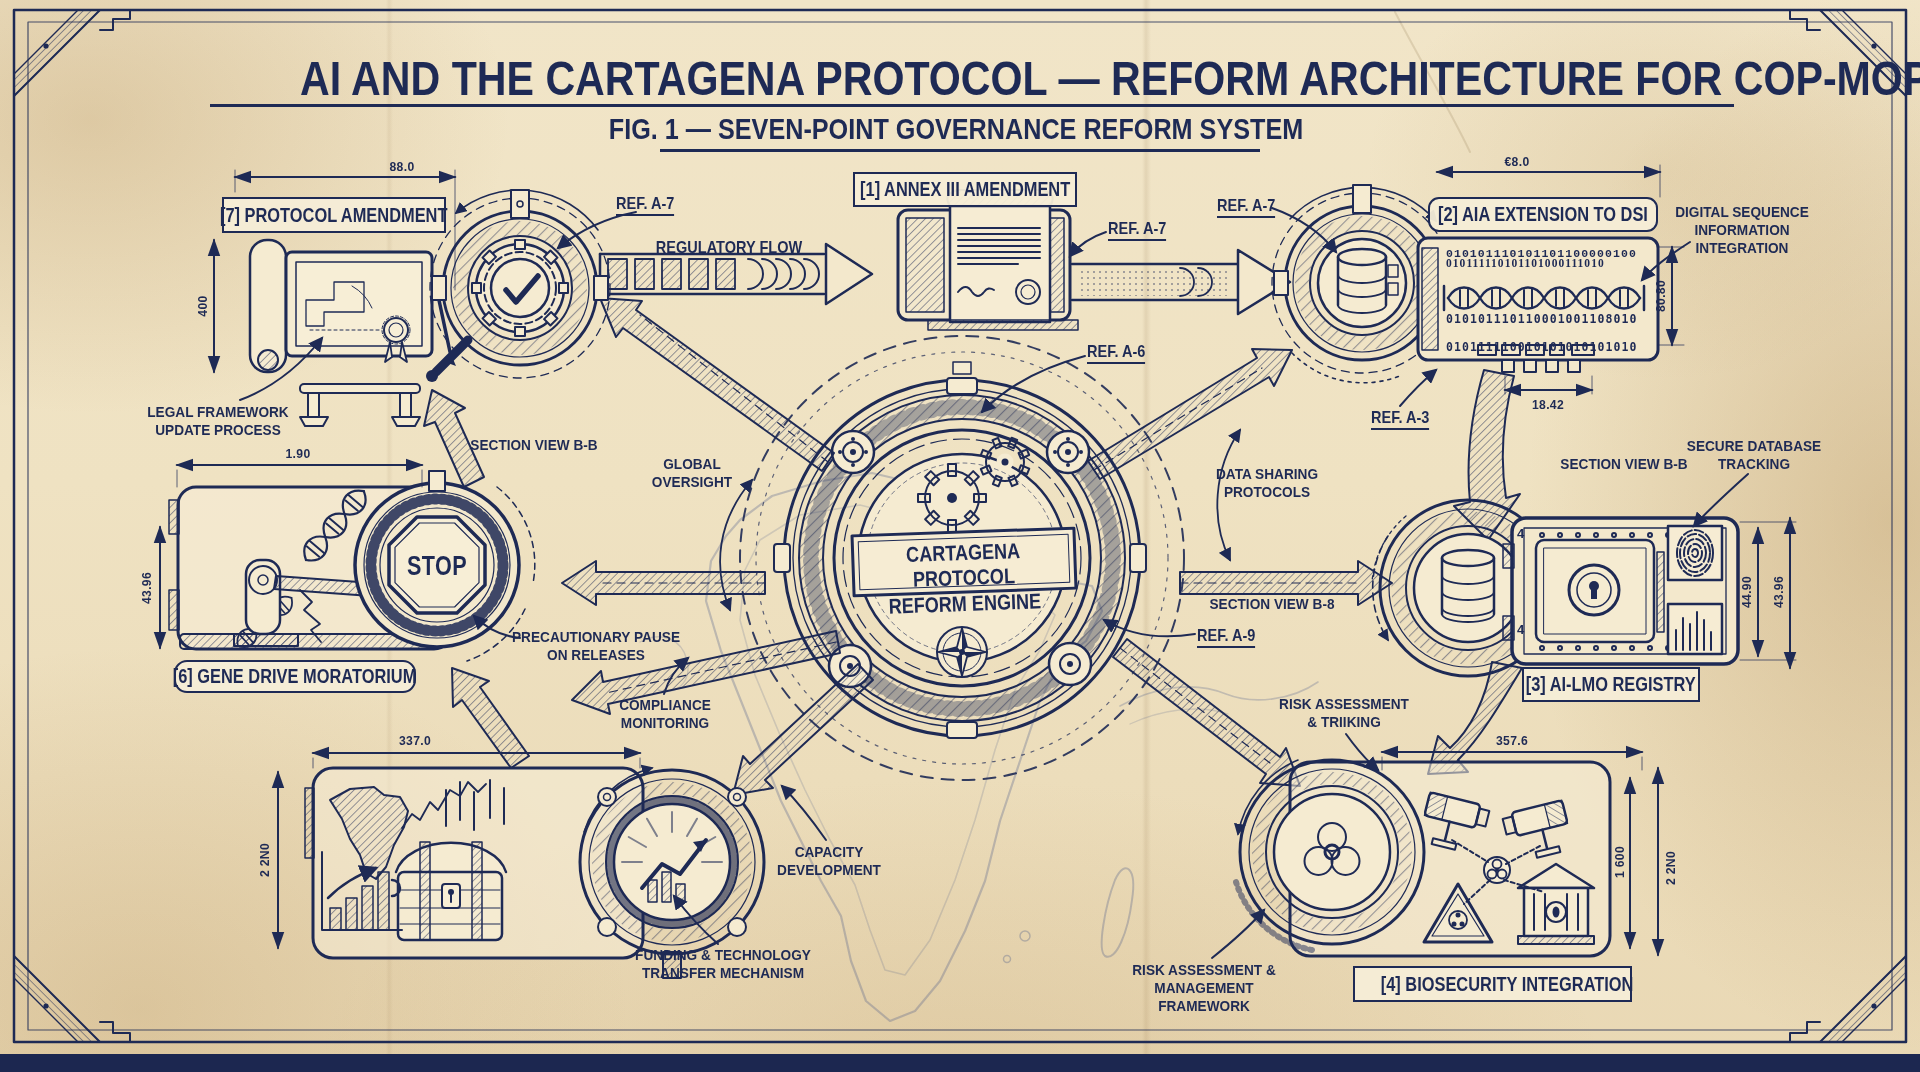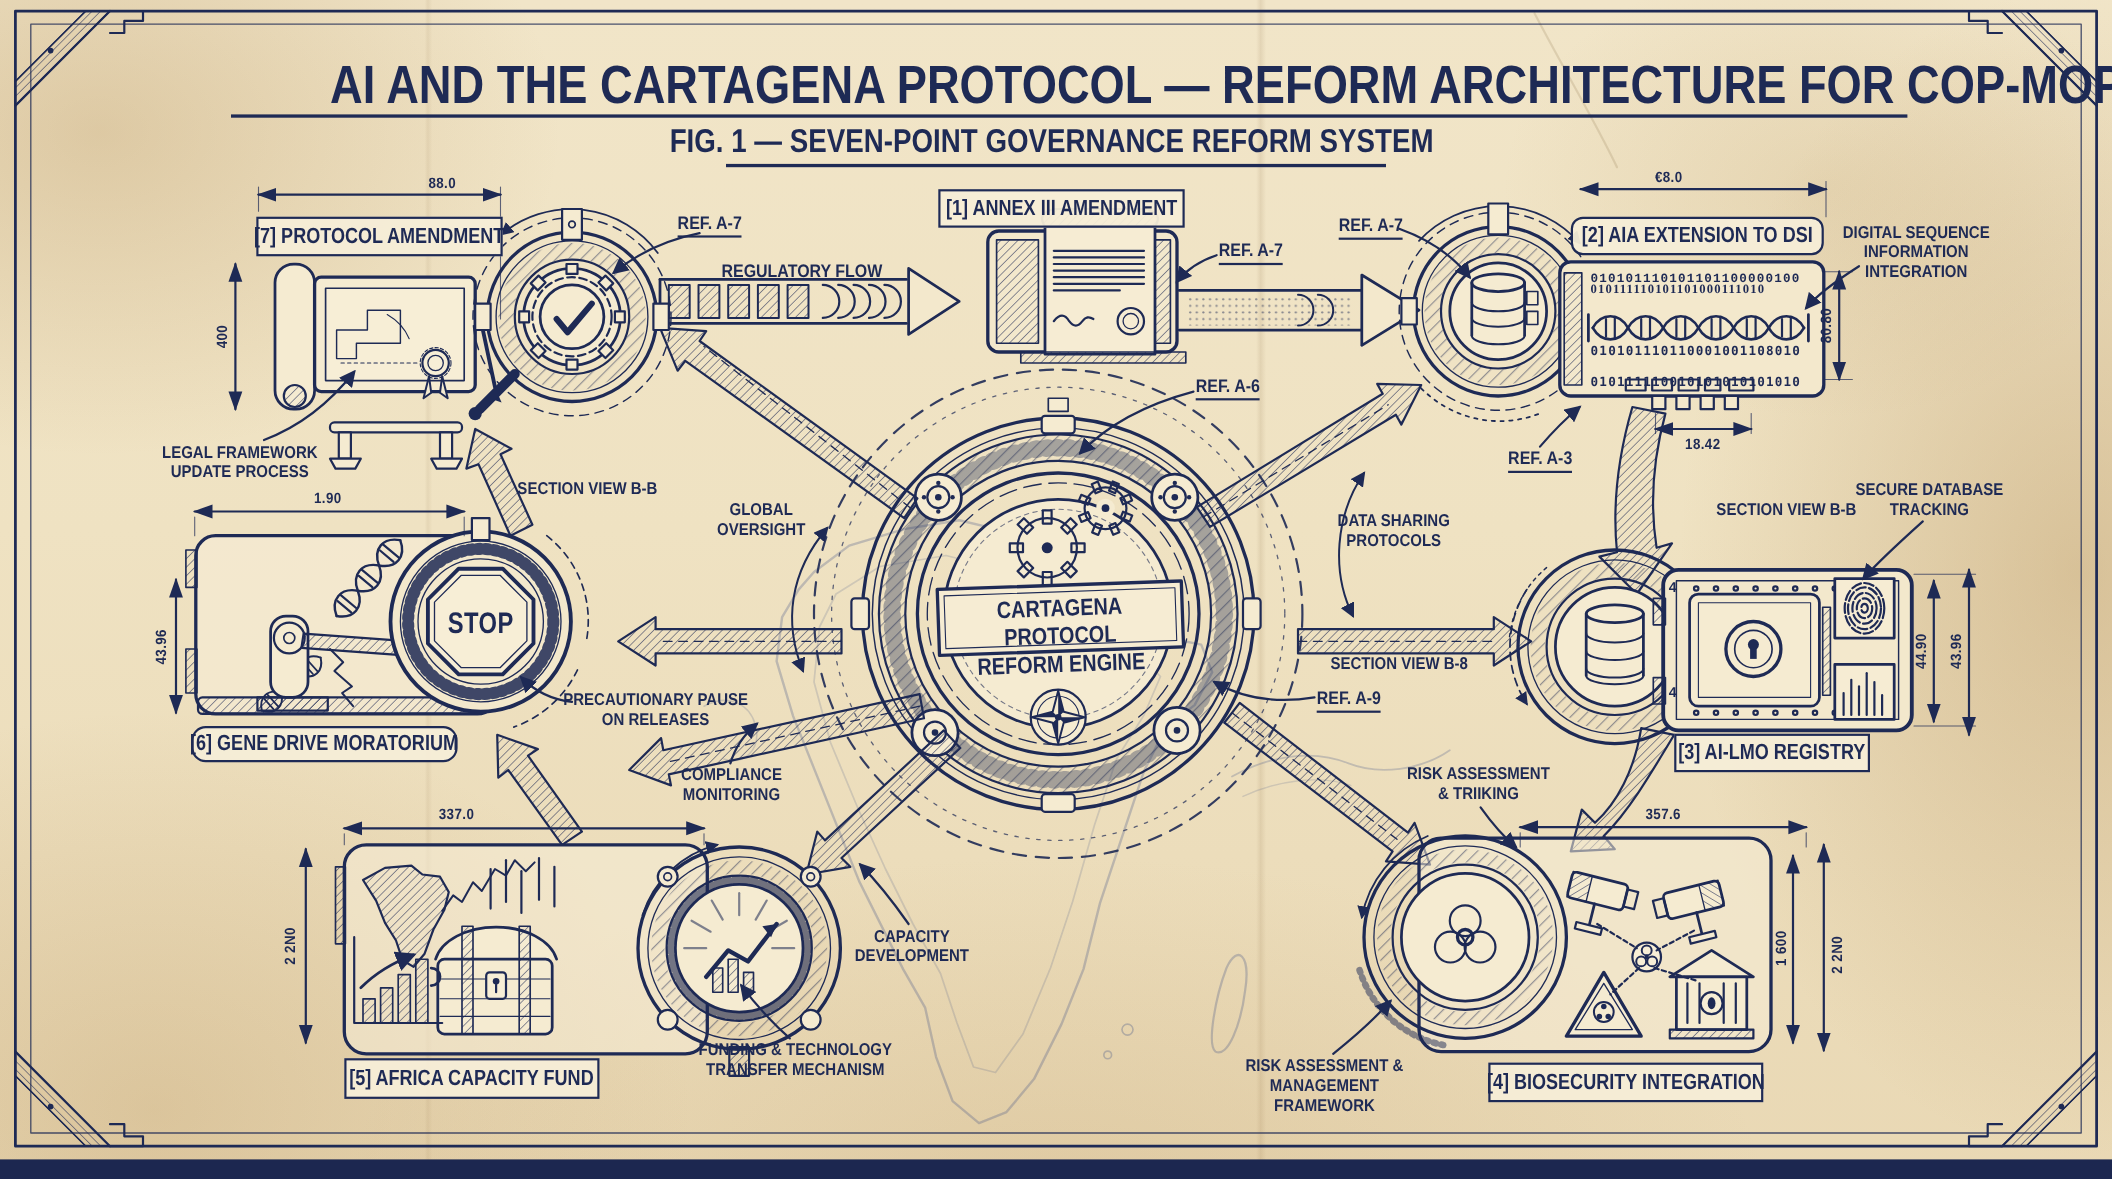--- a/index.html
+++ b/index.html
@@ -650,37 +650,34 @@
     <path d="M752,480 C718,520 712,566 730,610" marker-start="url(#ah)" marker-end="url(#ah)" stroke-width="1.8"></path>
     <path d="M1240,430 C1214,468 1210,520 1230,560" marker-start="url(#ah)" marker-end="url(#ah)" stroke-width="1.8"></path>
   </g>
 </svg>
 
 <div class="txt title cond">AI AND THE CARTAGENA PROTOCOL — REFORM ARCHITECTURE FOR COP-MOP 12</div>
 <div class="rule" style="left:210px;top:104px;width:1524px;height:3px;"></div>
 <div class="txt subtitle cond">FIG. 1 — SEVEN-POINT GOVERNANCE REFORM SYSTEM</div>
 <div class="rule" style="left:660px;top:149px;width:600px;height:2.5px;"></div>
 
-<div class="mlabel" style="left:233px;top:197px;width:220px;height:32px;">
+<div class="mlabel" style="left:222px;top:197px;width:220px;height:32px;">
       <span>[7] PROTOCOL AMENDMENT</span>
     </div>
 <div class="mlabel" style="left:853px;top:172px;width:220px;height:31px;">
       <span>[1] ANNEX III AMENDMENT</span>
     </div>
 <div class="mlabel" style="left:1428px;top:197px;width:226px;height:31px;border-radius:11px;">
       <span>[2] AIA EXTENSION TO DSI</span>
     </div>
 <div class="mlabel" style="left:1522px;top:667px;width:174px;height:31px;">
       <span>[3] AI-LMO REGISTRY</span>
     </div>
-<div class="mlabel" style="left:1353px;top:966px;width:246px;height:32px;">
+<div class="mlabel" style="left:1353px;top:966px;width:246px;height:32px;padding-left:29px;">
       <span>[4] BIOSECURITY INTEGRATION</span>
-    </div>
-<div class="mlabel" style="left:313px;top:962px;width:228px;height:33px;">
-      <span>[5] AFRICA CAPACITY FUND</span>
     </div>
 <div class="mlabel" style="left:174px;top:660px;width:238px;height:29px;border-radius:13px;">
       <span>[6] GENE DRIVE MORATORIUM</span>
     </div>
 
 <div class="txt banner">CARTAGENA PROTOCOL
 REFORM ENGINE</div>
 <div class="txt stop">STOP</div>
 
 <div class="ref" style="left:616px;top:194px;">REF. A-7</div>

